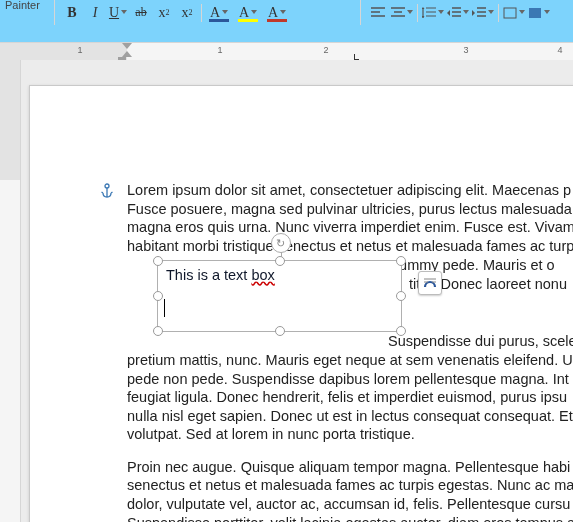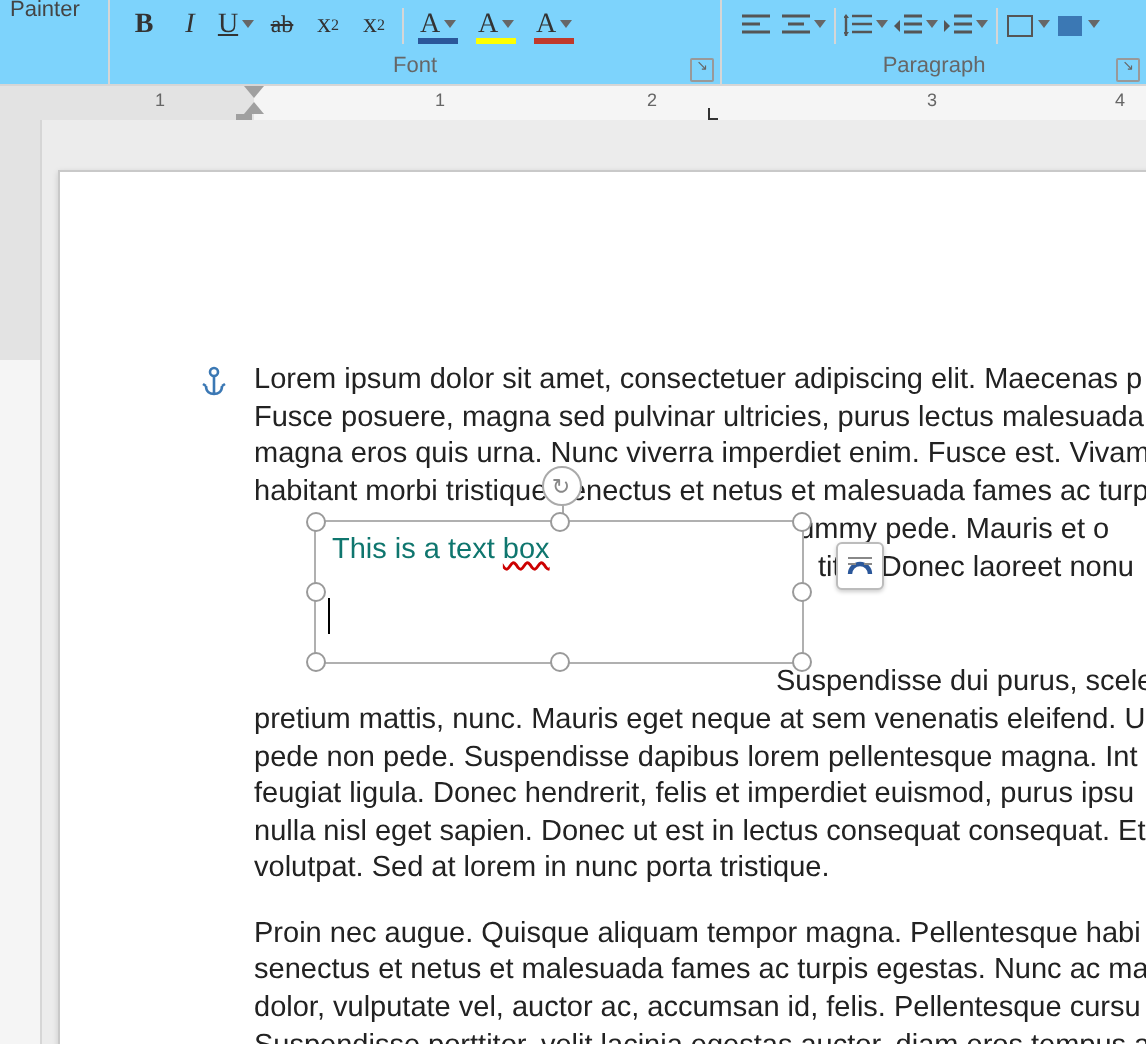--- a/index.html
+++ b/index.html
@@ -50,21 +50,21 @@
   .anchor{position:absolute;left:70px;top:97px;color:#3b78b4}
 
   
   .textbox{position:absolute;border:1px solid #b0b0b0;background:#fff}
   .handle{position:absolute;width:8px;height:8px;border:1px solid #9a9a9a;background:#fff;border-radius:50%}
   .h-nw{left:-5px;top:-5px}.h-n{left:50%;top:-5px;margin-left:-5px}.h-ne{right:-5px;top:-5px}
   .h-w{left:-5px;top:50%;margin-top:-5px}.h-e{right:-5px;top:50%;margin-top:-5px}
   .h-sw{left:-5px;bottom:-5px}.h-s{left:50%;bottom:-5px;margin-left:-5px}.h-se{right:-5px;bottom:-5px}
   .rotate{position:absolute;left:50%;top:-28px;margin-left:-9px;width:18px;height:18px;border:1px solid #aaa;border-radius:50%;background:#fff;display:flex;align-items:center;justify-content:center;color:#888;font-size:11px}
   .rotate::after{content:"";position:absolute;left:50%;top:100%;width:1px;height:8px;background:#aaa}
-  .tb-text{padding:6px 8px;font-family:Arial,sans-serif;font-size:14.5px;color:#0f766e}
+  .tb-text{padding:6px 8px;font-family:Arial,sans-serif;font-size:14.5px;color:#0f172a}
   .tb-text .err{text-decoration:underline;text-decoration-style:wavy;text-decoration-color:#c00}
   .tb-cursor{position:absolute;left:6px;top:38px;width:1px;height:18px;background:#000}
   .layout-btn{position:absolute;width:22px;height:22px;border:1px solid #bcbcbc;background:#fff;border-radius:3px;box-shadow:0 1px 2px rgba(0,0,0,.2);display:flex;align-items:center;justify-content:center}
 </style>
 </head>
 <body>
 
 <div class="ribbon">
   <div class="ribbon-inner">
     <div class="group-painter">
@@ -148,25 +148,20 @@
             <span class="dd"></span>
           </div>
         <div class="rbtn">
             <svg width="14" height="12">
               <rect x="1" y="1" width="12" height="10" fill="#3b78b4"></rect>
             </svg>
             <span class="dd"></span>
           </div>
       </div>
     </div>
-  </div>
-  <div class="grp-label-row">
-    <div class="lb-painter"></div>
-    <div class="lb-font"><span>Font</span><div class="launcher">↘</div></div>
-    <div class="lb-para"><span>Paragraph</span><div class="launcher">↘</div></div>
   </div>
 </div>
 
 <div class="ruler-h">
   <div class="shade" style="width: 127px;"></div>
   <div class="indent-top" style="left: 122px;"></div>
   <div class="indent-bot" style="left: 122px;"></div>
   <div class="tabstop" style="left: 354px;"></div>
 <div class="ticknum" style="left: 220px;">1</div>
     <div class="ticknum" style="left: 326px;">2</div>

